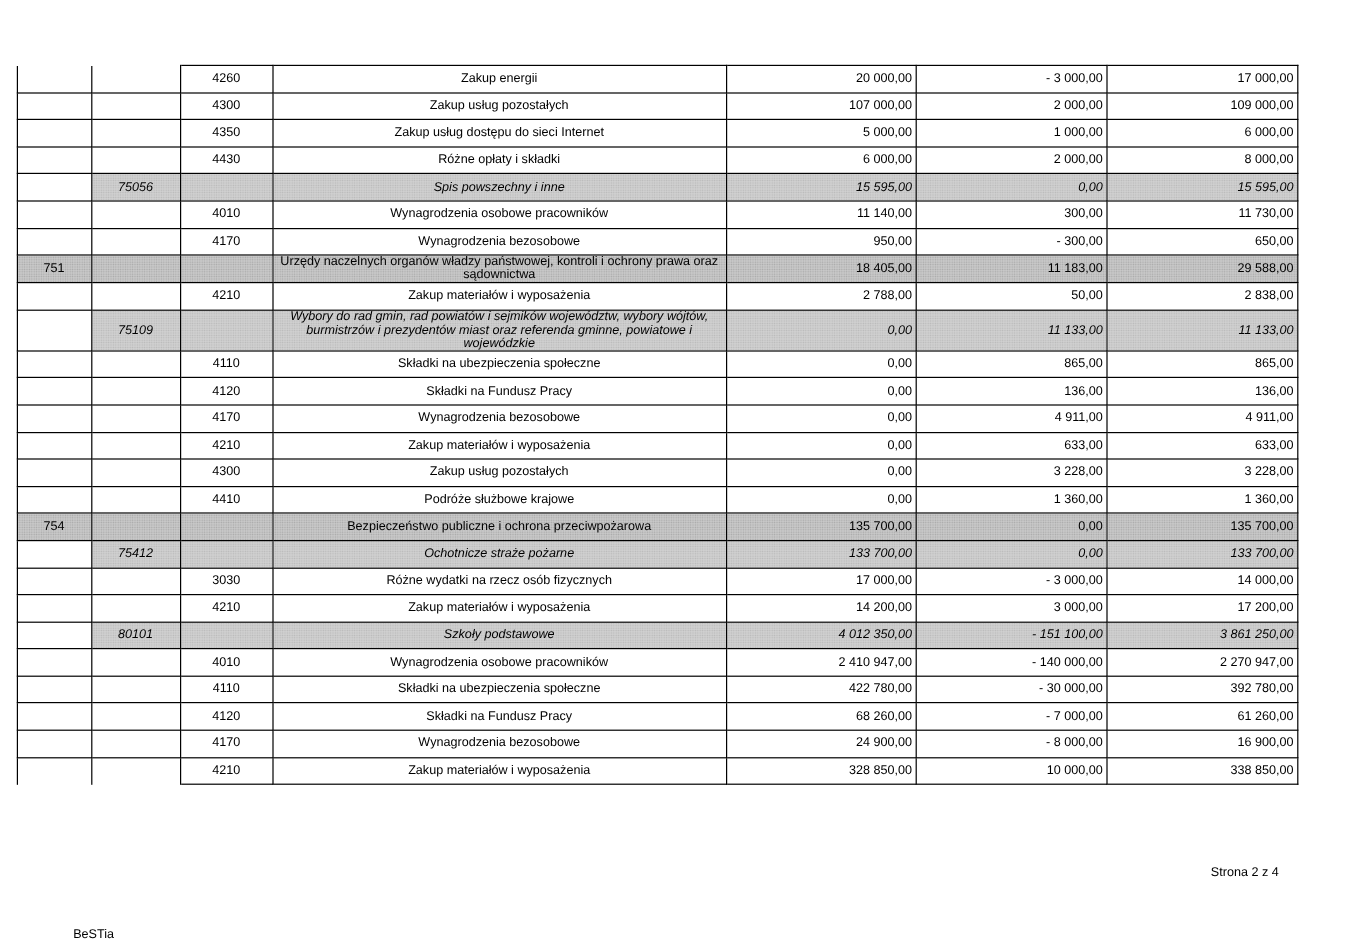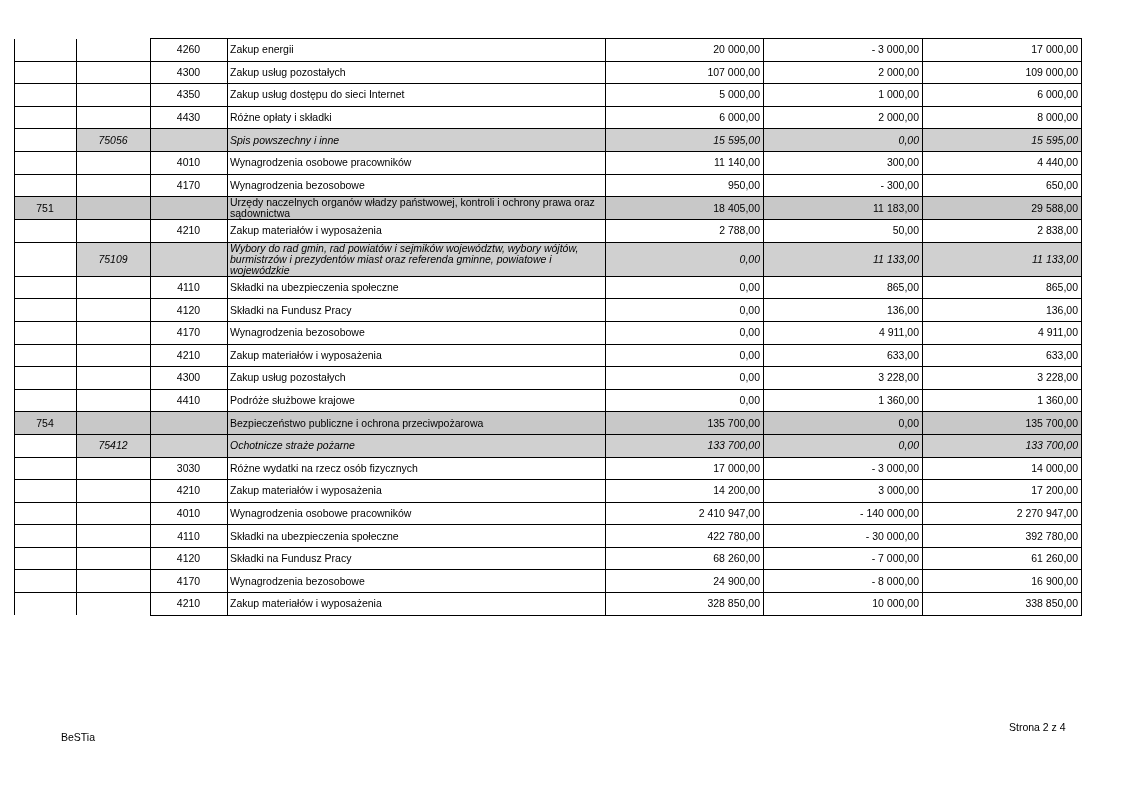--- a/index.html
+++ b/index.html
@@ -13,21 +13,21 @@
       color: #000000;
     }
     .page {
       position: relative;
       width: 1122px;
       height: 793px;
     }
     table.budget {
       position: absolute;
       left: 14px;
-      top: 38px;
+      top: 54px;
       border-collapse: collapse;
       table-layout: fixed;
       font-size: 10.5px;
     }
     table.budget col.c-dzial { width: 62px; }
     table.budget col.c-rozdz { width: 74px; }
     table.budget col.c-par { width: 77px; }
     table.budget col.c-name { width: 378px; }
     table.budget col.c-v1 { width: 158px; }
     table.budget col.c-v2 { width: 159px; }
@@ -36,41 +36,41 @@
       border: 1px solid #000000;
       padding: 0 3px 0 2px;
       height: 21.6px;
       line-height: 11px;
       vertical-align: middle;
       overflow: hidden;
       white-space: nowrap;
     }
     table.budget td.wrap { white-space: normal; }
     td.code { text-align: center; }
-    td.name { text-align: left; }
+    td.name { text-align: center; }
     td.num { text-align: right; padding-right: 2px; }
     .shade {
       background-color: #d0d0d0;
       background-image: radial-gradient(#b8b8b8 0.6px, transparent 0.7px);
       background-size: 2px 2px;
       font-style: italic;
     }
     .shade-dark {
       background-color: #c8c8c8;
       background-image: radial-gradient(#a8a8a8 0.6px, transparent 0.7px);
       background-size: 2px 2px;
     }
     tr.lvl-dzial td { font-weight: normal; }
     td.blank-mid { border-top: none; border-bottom: none; }
     td.tall { height: 36px; }
     td.mid2 { height: 25px; }
     .footer-left {
       position: absolute;
       left: 61px;
-      top: 731px;
+      top: 773px;
       font-size: 10.5px;
     }
     .footer-right {
       position: absolute;
       left: 1009px;
       top: 721px;
       font-size: 10.5px;
     }
   </style>
 </head>
@@ -133,21 +133,21 @@
           <td class="num shade">0,00</td>
           <td class="num shade">15 595,00</td>
         </tr>
         <tr class="lvl-paragraf">
           <td class="code blank-mid"></td>
           <td class="code blank-mid"></td>
           <td class="code">4010</td>
           <td class="name">Wynagrodzenia osobowe pracowników</td>
           <td class="num">11 140,00</td>
           <td class="num">300,00</td>
-          <td class="num">4 440,00</td>
+          <td class="num">11 730,00</td>
         </tr>
         <tr class="lvl-paragraf">
           <td class="code blank-mid"></td>
           <td class="code blank-mid"></td>
           <td class="code">4170</td>
           <td class="name">Wynagrodzenia bezosobowe</td>
           <td class="num">950,00</td>
           <td class="num">- 300,00</td>
           <td class="num">650,00</td>
         </tr>
@@ -261,20 +261,29 @@
         </tr>
         <tr class="lvl-paragraf">
           <td class="code blank-mid"></td>
           <td class="code blank-mid"></td>
           <td class="code">4210</td>
           <td class="name">Zakup materiałów i wyposażenia</td>
           <td class="num">14 200,00</td>
           <td class="num">3 000,00</td>
           <td class="num">17 200,00</td>
         </tr>
+        <tr class="lvl-rozdzial">
+          <td class="code blank-mid"></td>
+          <td class="code shade">80101</td>
+          <td class="code shade"></td>
+          <td class="name shade wrap">Szkoły podstawowe</td>
+          <td class="num shade">4 012 350,00</td>
+          <td class="num shade">- 151 100,00</td>
+          <td class="num shade">3 861 250,00</td>
+        </tr>
         <tr class="lvl-paragraf">
           <td class="code blank-mid"></td>
           <td class="code blank-mid"></td>
           <td class="code">4010</td>
           <td class="name">Wynagrodzenia osobowe pracowników</td>
           <td class="num">2 410 947,00</td>
           <td class="num">- 140 000,00</td>
           <td class="num">2 270 947,00</td>
         </tr>
         <tr class="lvl-paragraf">

